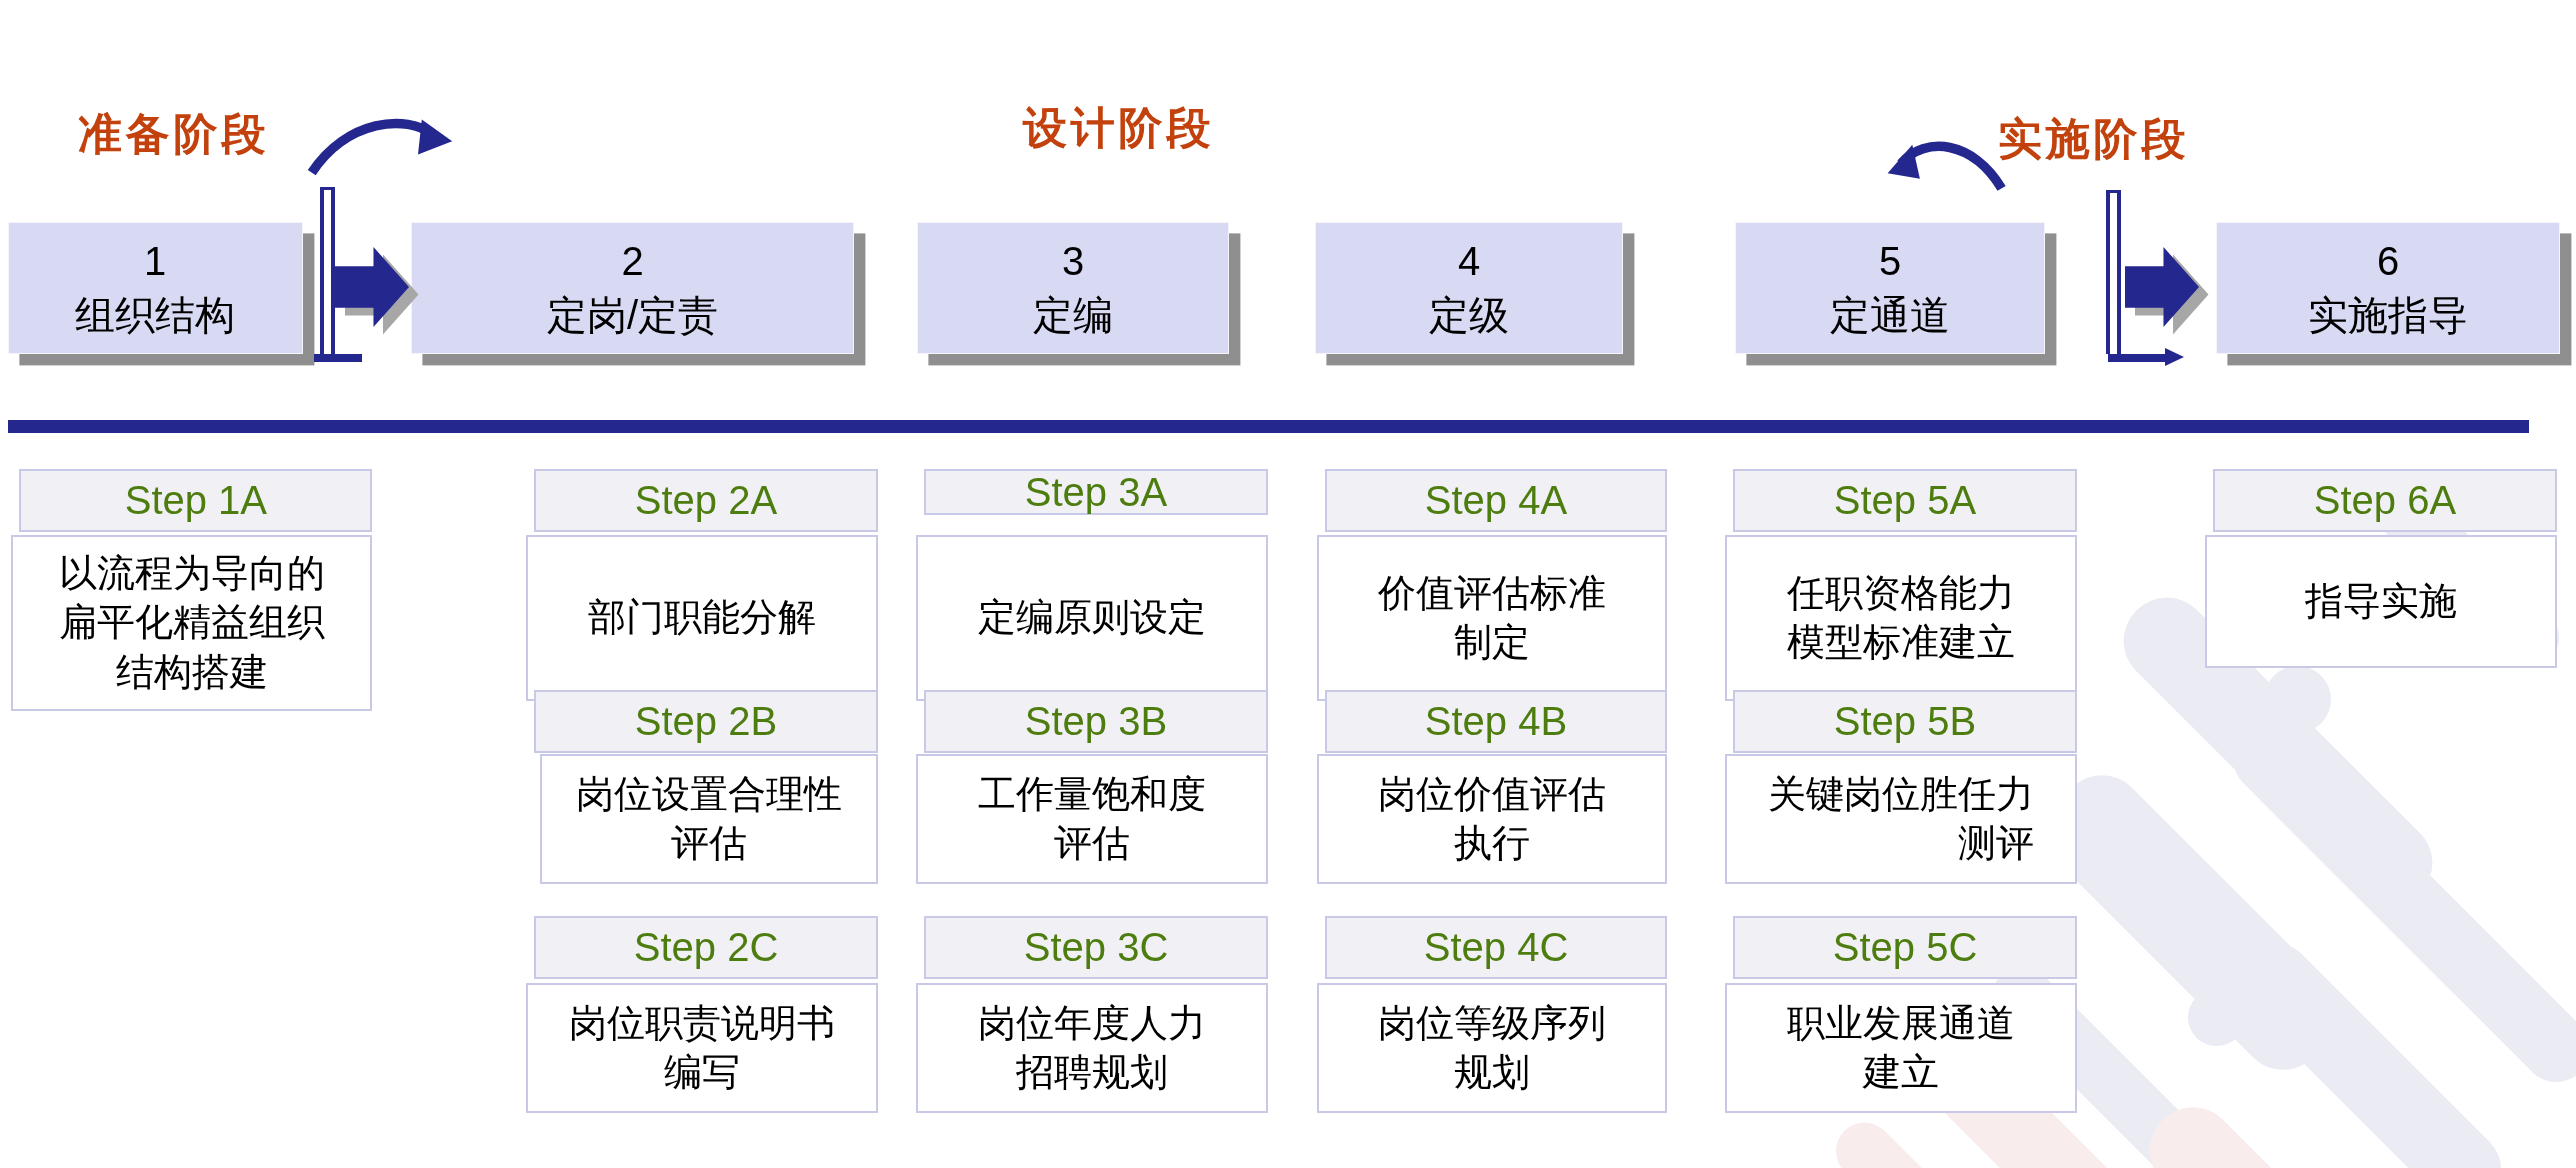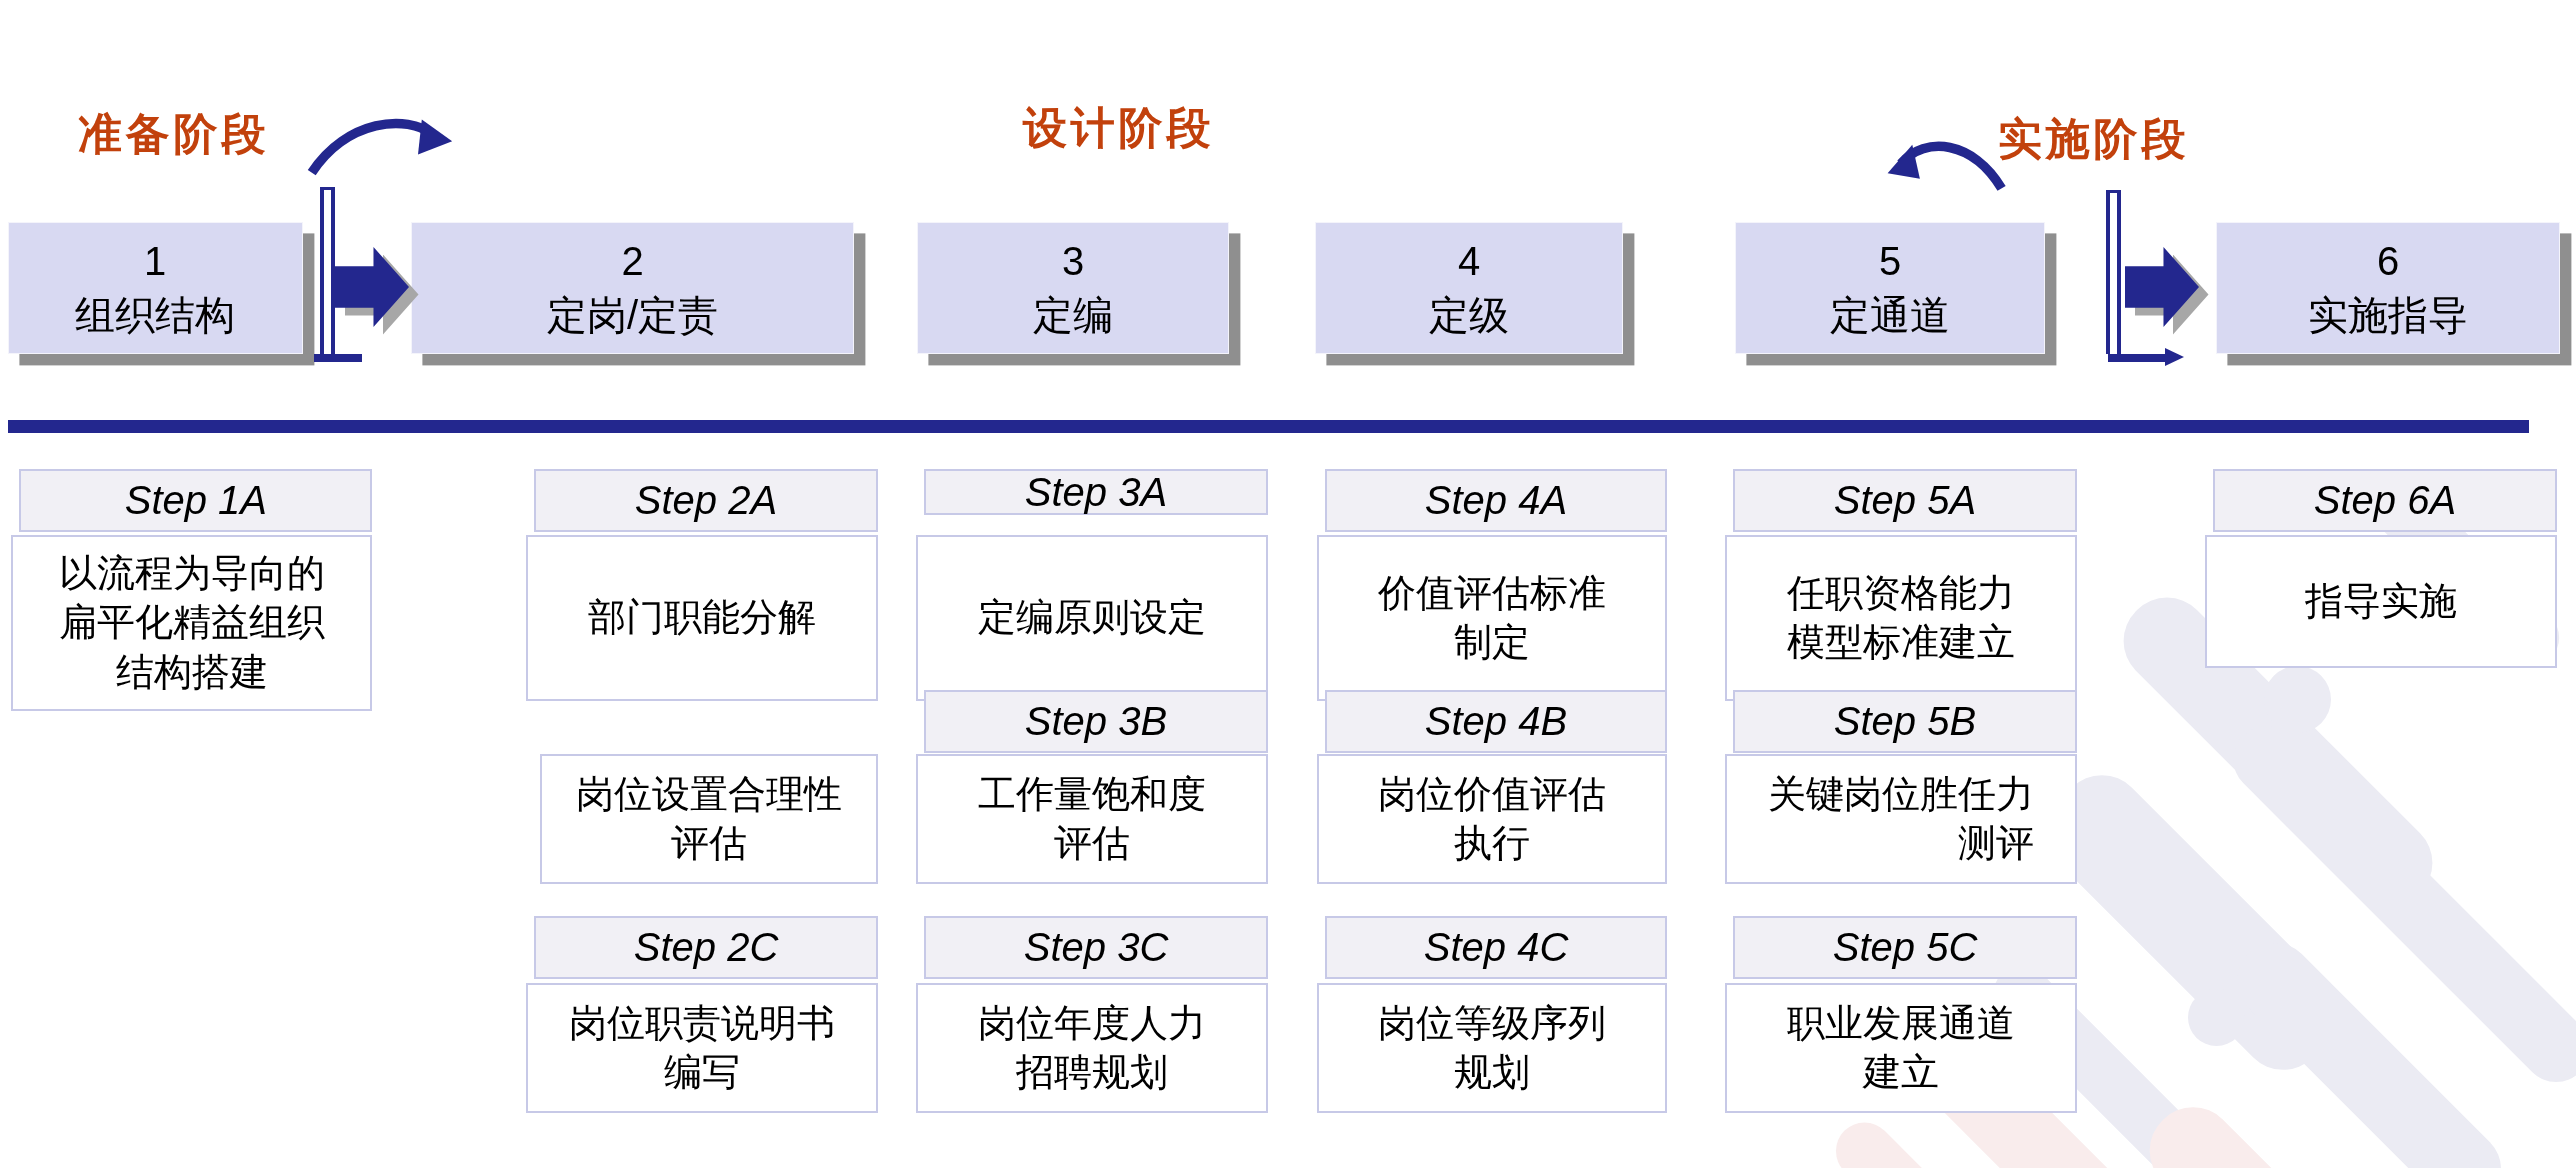--- a/index.html
+++ b/index.html
@@ -38,21 +38,21 @@
   .ba-shadow{left:9.5px;top:7.6px;background:#a7a7a7;}
   .ba-main{left:0;top:0;background:#23278e;}
 
   
   .hline{position:absolute;left:7.6px;top:420px;width:2521px;height:13.3px;background:#23278e;}
 
   
   .col{position:absolute;top:469px;height:647px;}
   .step-header{position:absolute;left:8px;right:0;box-sizing:border-box;border:2.9px solid #c7c9e7;
                background:#f1f0f5;display:flex;align-items:center;justify-content:center;
-               font-size:40px;color:#000000;font-style:italic;}
+               font-size:40px;color:#4d7c0f;}
   .step-body{position:absolute;left:0;right:0;box-sizing:border-box;border:2.9px solid #c7c9e7;
              background:#ffffff;display:flex;align-items:center;justify-content:center;
              font-size:38px;color:#000;text-align:center;}
   .bt{white-space:pre-line;line-height:1.3;}
 </style>
 </head>
 <body>
 
 <div class="canvas">
 
@@ -136,20 +136,23 @@
       </div>
   </div>
 
   <div class="col" style="left:526px;width:352px;">
     <div class="step-header" style="top:0;height:63px;">
         <span>Step 2A</span>
       </div>
     <div class="step-body" style="top:66px;height:166px;">
         <span class="bt">部门职能分解</span>
       </div>
+    <div class="step-header" style="top:221px;height:63px;">
+        <span>Step 2B</span>
+      </div>
     <div class="step-body" style="top:285px;height:130px;margin-left:14px;">
         <span class="bt">岗位设置合理性
 评估</span>
       </div>
     <div class="step-header" style="top:447px;height:63px;">
         <span>Step 2C</span>
       </div>
     <div class="step-body" style="top:514px;height:130px;">
         <span class="bt">岗位职责说明书
 编写</span>

